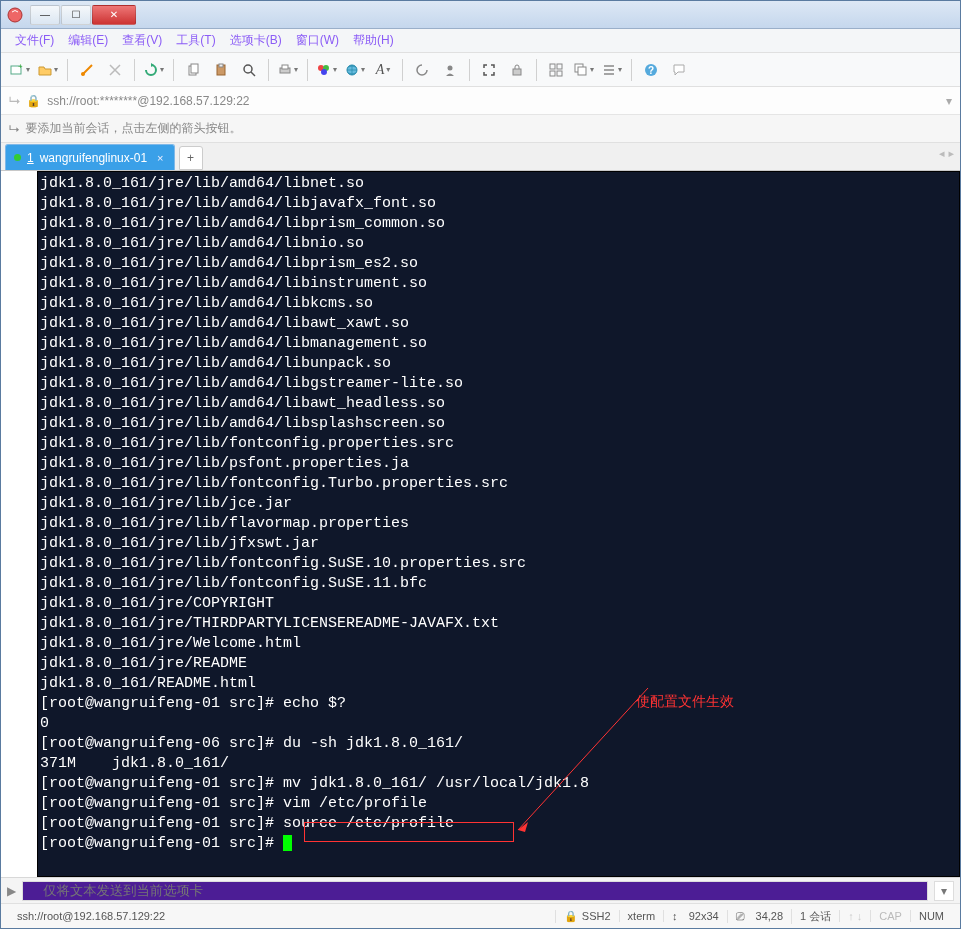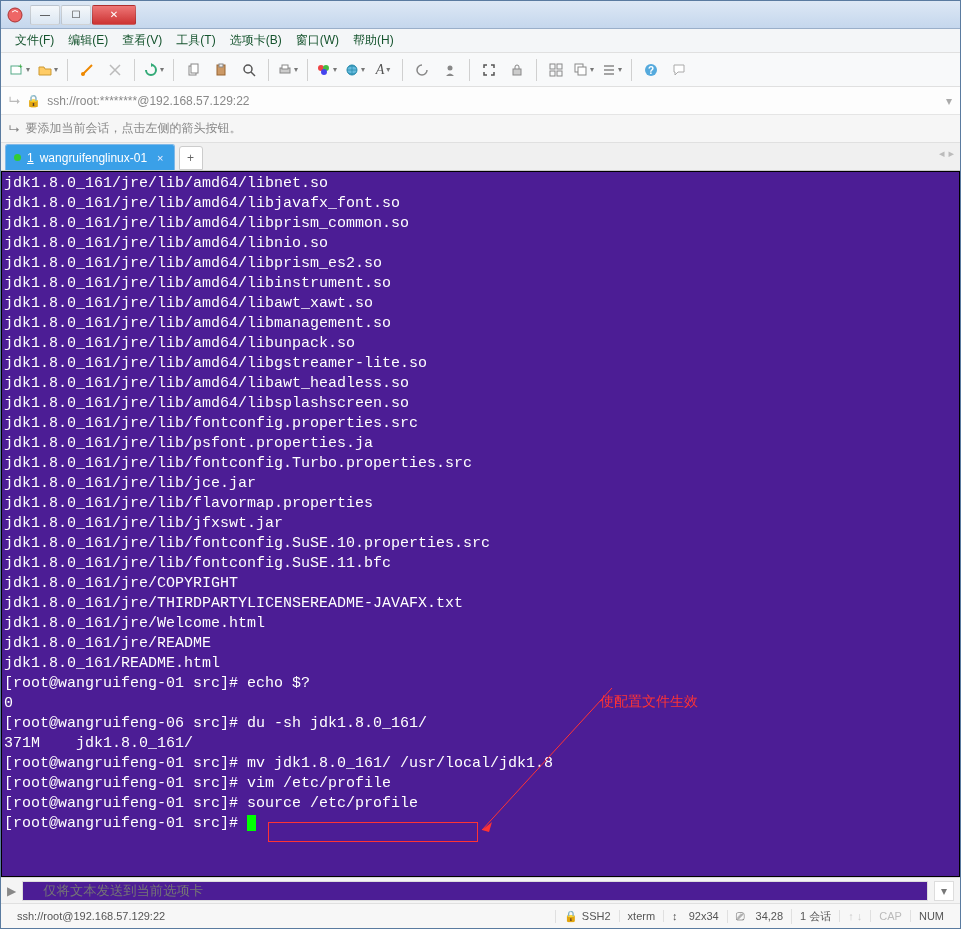--- a/index.html
+++ b/index.html
@@ -32,21 +32,21 @@
   display: flex; align-items: center; justify-content: center;
   border: 1px solid rgba(0,0,0,.15); border-radius: 2px;
   background: linear-gradient(#f5f8fb,#dbe6f2);
   font-size: 10px; color: #333;
 }
 .winbtn.close { background: linear-gradient(#e77,#c33); color: #fff; width: 44px; }
 .menubar {
   height: 24px; display: flex; align-items: center; gap: 2px;
   padding: 0 8px; background: #f4f6f8; border-bottom: 1px solid #e0e0e0;
 }
-.menu-item { padding: 2px 6px; color: #14532d; cursor: default; }
+.menu-item { padding: 2px 6px; color: #8b5cf6; cursor: default; }
 .toolbar {
   height: 34px; display: flex; align-items: center; gap: 6px;
   padding: 0 8px; background: #f8f9fa; border-bottom: 1px solid #e0e0e0;
 }
 .tbtn {
   width: 22px; height: 22px; display: flex; align-items: center; justify-content: center;
   border: 1px solid transparent; border-radius: 2px; color: #555;
 }
 .tsep { width: 1px; height: 22px; background: #d0d0d0; margin: 0 2px; }
 .drop::after { content: "▾"; font-size: 8px; margin-left: 2px; color: #777; }
@@ -71,24 +71,25 @@
   border-radius: 3px 3px 0 0; font-size: 12px;
 }
 .tab .dot { width: 7px; height: 7px; background: #3c3; border-radius: 50%; }
 .tab .x { font-size: 11px; color: #eef; margin-left: 4px; }
 .addtab {
   height: 24px; width: 24px; margin-left: 4px; display: flex; align-items: center; justify-content: center;
   border: 1px solid #ccc; border-radius: 3px 3px 0 0; background: #fff; color: #666;
 }
 .tabnav { position: absolute; right: 6px; top: 4px; display: flex; gap: 4px; color: #bbb; font-size: 11px; }
 .terminal {
-  flex: 1; background: #4c1d95; color: #fff;
+  flex: 1; background: #0f172a; color: #fff;
   font-family: "Consolas","Courier New",monospace; font-size: 15px;
   padding: 2px 2px; line-height: 20px; overflow: hidden; position: relative;
   border: 1px solid #000;
+  margin-left: 36px;
 }
 .terminal .line { white-space: pre; }
 .terminal .cursor {
   display: inline-block; width: 9px; height: 16px; background: #0f0; vertical-align: middle;
 }
 .annot {
   position: absolute; color: #f33; font-family: "Microsoft YaHei"; font-size: 14px;
 }
 .annot-box {
   position: absolute; border: 1px solid #f33; pointer-events: none;
@@ -293,20 +294,21 @@
   </div>
 </div>
 
 <div class="terminal" id="terminal">
     <div class="line">jdk1.8.0_161/jre/lib/amd64/libnet.so</div>
     <div class="line">jdk1.8.0_161/jre/lib/amd64/libjavafx_font.so</div>
     <div class="line">jdk1.8.0_161/jre/lib/amd64/libprism_common.so</div>
     <div class="line">jdk1.8.0_161/jre/lib/amd64/libnio.so</div>
     <div class="line">jdk1.8.0_161/jre/lib/amd64/libprism_es2.so</div>
     <div class="line">jdk1.8.0_161/jre/lib/amd64/libinstrument.so</div>
+    <div class="line">jdk1.8.0_161/jre/lib/amd64/libkcms.so</div>
     <div class="line">jdk1.8.0_161/jre/lib/amd64/libawt_xawt.so</div>
     <div class="line">jdk1.8.0_161/jre/lib/amd64/libmanagement.so</div>
     <div class="line">jdk1.8.0_161/jre/lib/amd64/libunpack.so</div>
     <div class="line">jdk1.8.0_161/jre/lib/amd64/libgstreamer-lite.so</div>
     <div class="line">jdk1.8.0_161/jre/lib/amd64/libawt_headless.so</div>
     <div class="line">jdk1.8.0_161/jre/lib/amd64/libsplashscreen.so</div>
     <div class="line">jdk1.8.0_161/jre/lib/fontconfig.properties.src</div>
     <div class="line">jdk1.8.0_161/jre/lib/psfont.properties.ja</div>
     <div class="line">jdk1.8.0_161/jre/lib/fontconfig.Turbo.properties.src</div>
     <div class="line">jdk1.8.0_161/jre/lib/jce.jar</div>

